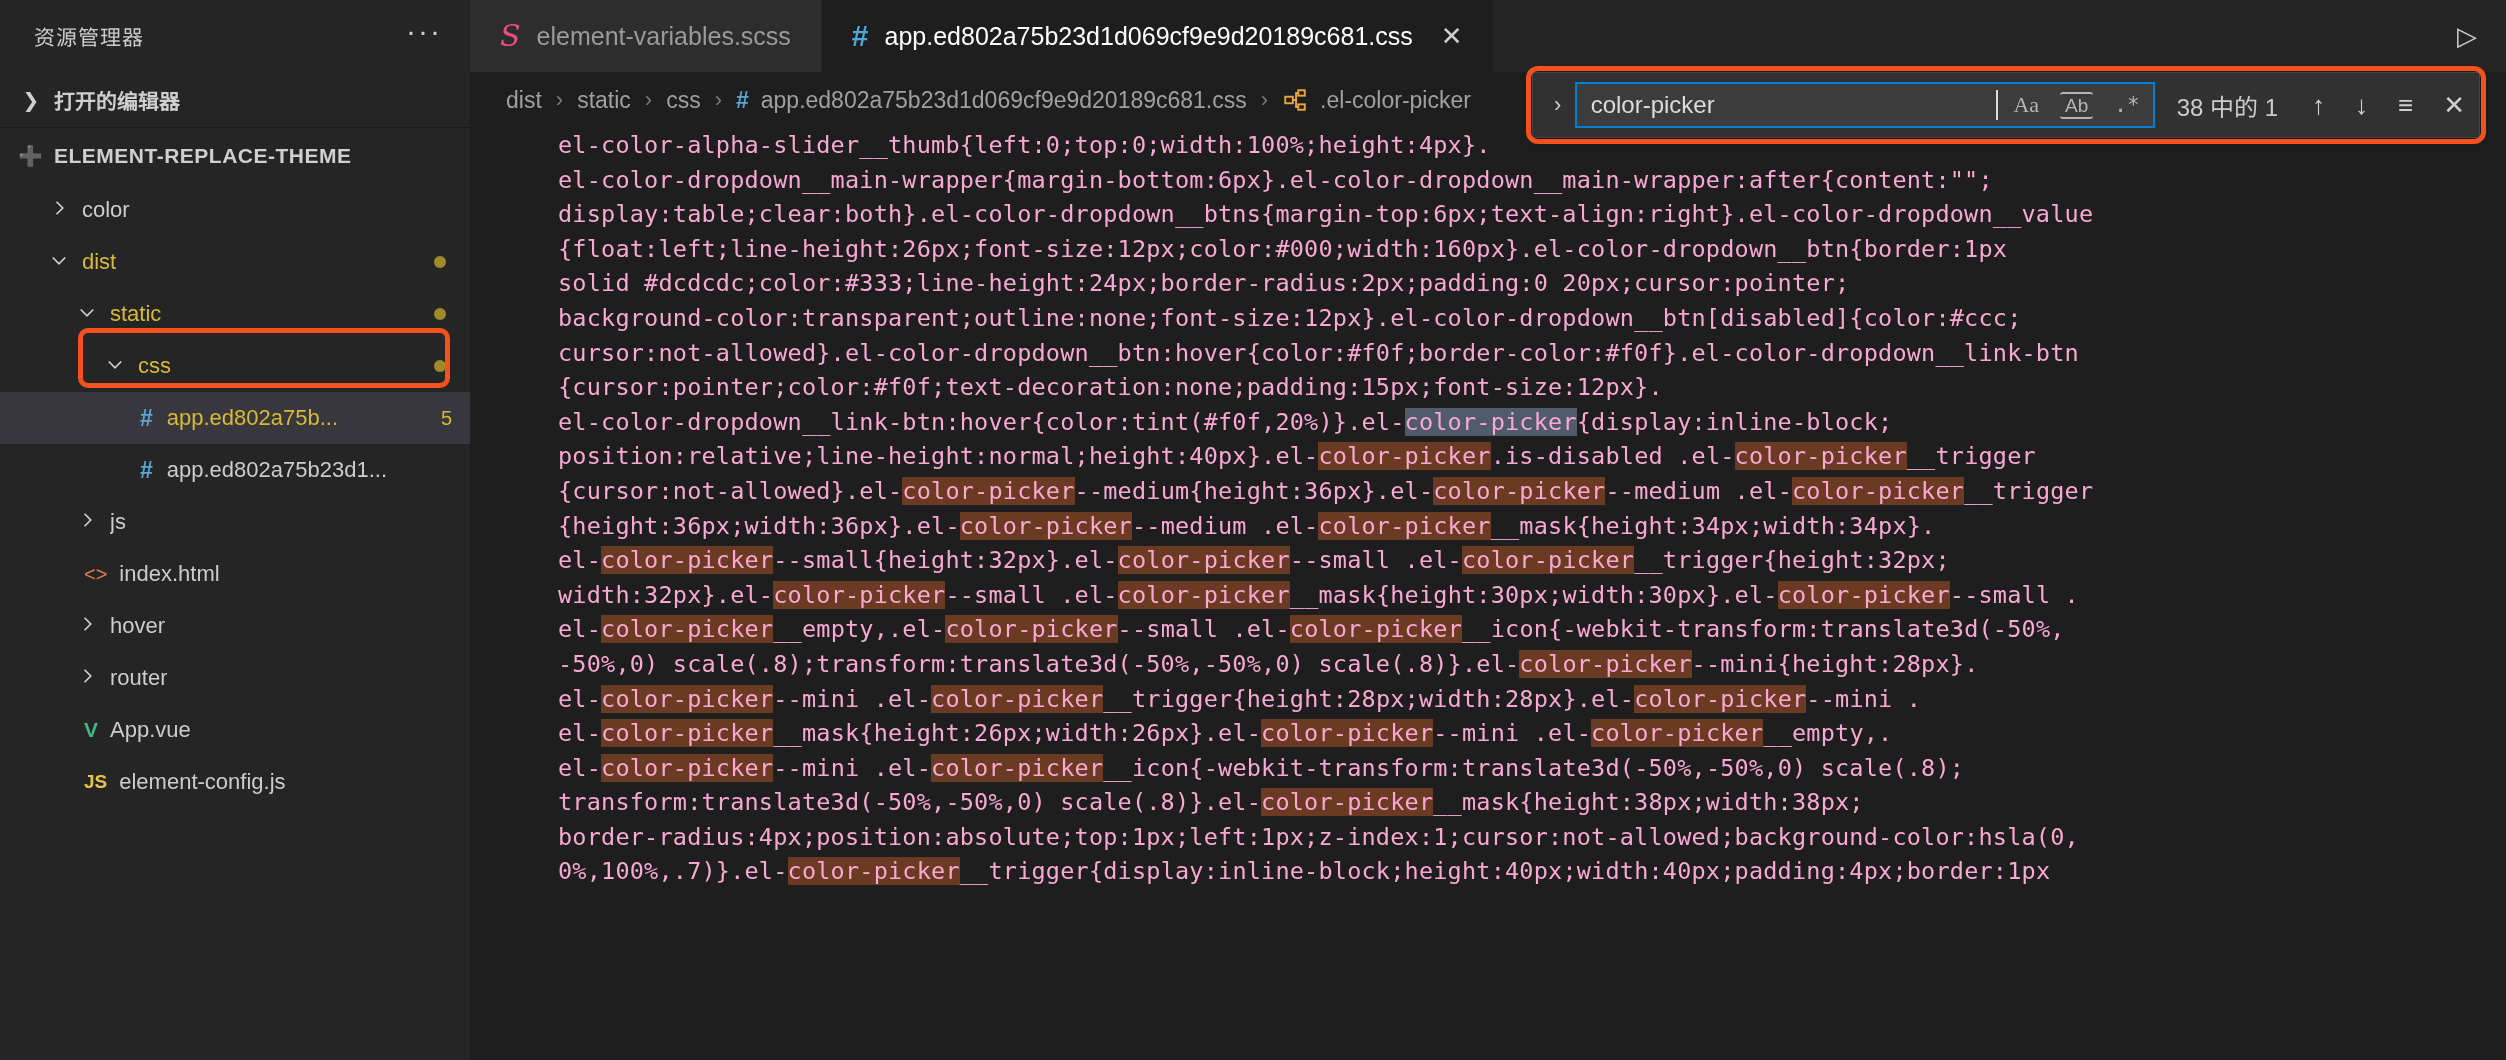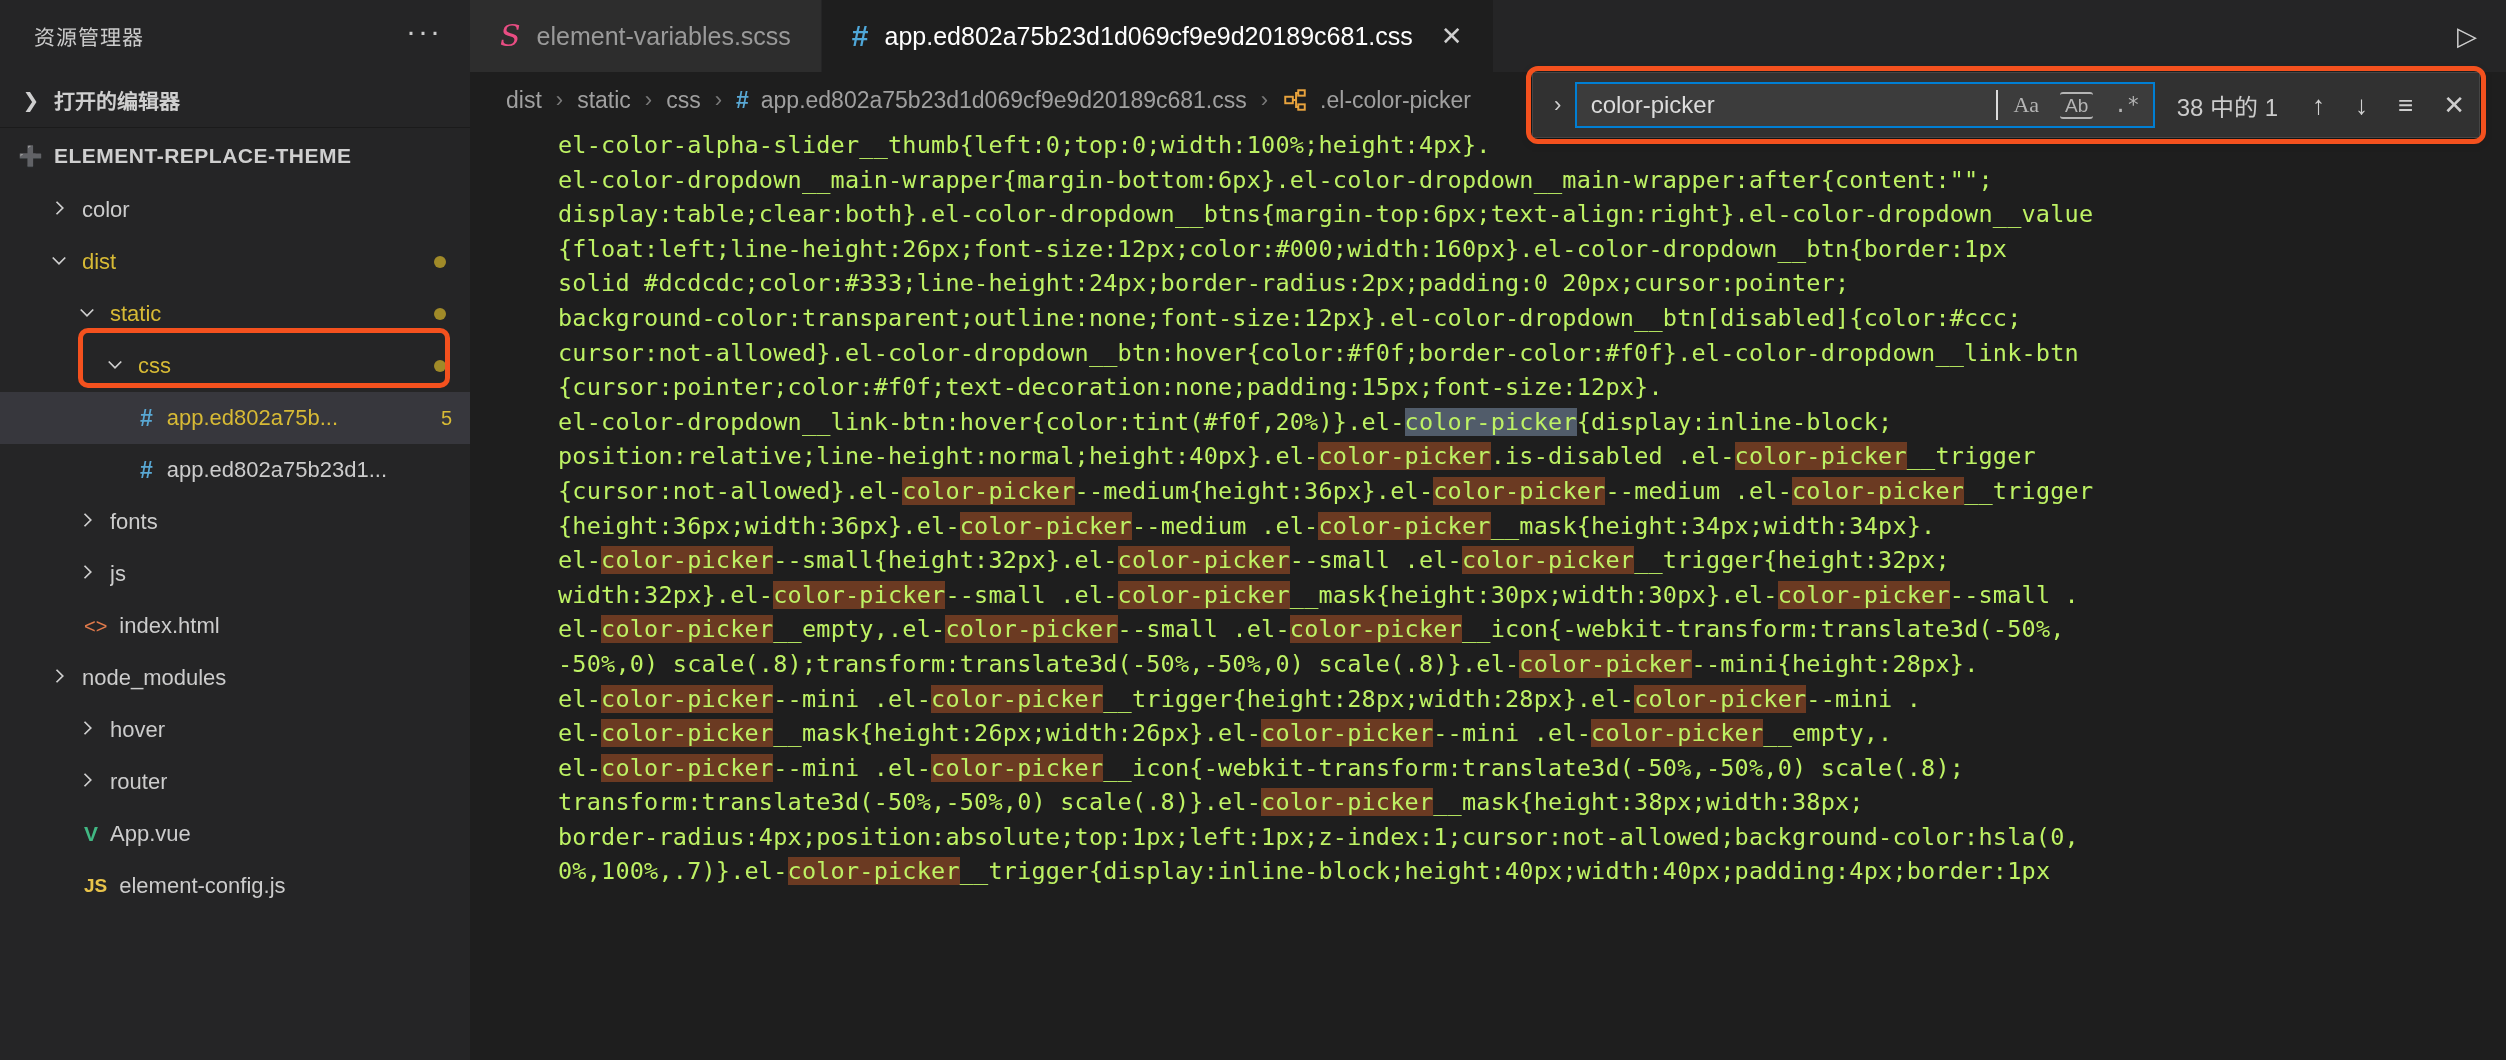--- a/index.html
+++ b/index.html
@@ -129,21 +129,21 @@
 
   .editor-main { flex: 1 1 auto; display: flex; min-height: 0; position: relative; }
   .gutter {
     width: 88px; flex: 0 0 88px; background: #1e1e1e; position: relative;
   }
   .code {
     flex: 1 1 auto; position: relative; overflow: hidden;
     font-family: "DejaVu Sans Mono", "Liberation Mono", monospace;
     font-size: 23.5px;
     line-height: 34.6px;
-    color: #bef264;
+    color: #f9a8d4;
     padding-top: 0px;
     white-space: pre-wrap;
     word-break: break-all;
     letter-spacing: 0.2px;
   }
   .code .ln { height: 34.6px; white-space: pre; overflow: hidden; }
   .hl { background: #6b3a22; }
   .hl-cur { background: #515c6a; }
 
   
@@ -267,41 +267,27 @@
             <span class="ind" style="width: 130px; display: inline-block;"></span>
             <span style="width: 10px; display: inline-block;"></span>
             <span class="hash">#</span>
             <span class="lbl">app.ed802a75b23d1...</span>
           </div>
           <div class="row">
             <span class="ind" style="width: 74px; display: inline-block;"></span>
             <span class="chev" style="margin-right: 10px;"><svg width="20" height="20" viewBox="0 0 16 16">
                 <path d="M6 3 L11 8 L6 13" fill="none" stroke="#cfcfcf" stroke-width="1.4"></path>
               </svg></span>
-            <span class="lbl">fonts</span>
-          </div>
-          <div class="row">
-            <span class="ind" style="width: 74px; display: inline-block;"></span>
-            <span class="chev" style="margin-right: 10px;"><svg width="20" height="20" viewBox="0 0 16 16">
-                <path d="M6 3 L11 8 L6 13" fill="none" stroke="#cfcfcf" stroke-width="1.4"></path>
-              </svg></span>
             <span class="lbl">js</span>
           </div>
           <div class="row">
             <span class="ind" style="width: 74px; display: inline-block;"></span>
             <span style="width: 10px; display: inline-block;"></span>
             <span class="htmlic">&lt;&gt;</span>
             <span class="lbl">index.html</span>
-          </div>
-          <div class="row">
-            <span class="ind" style="width: 46px; display: inline-block;"></span>
-            <span class="chev" style="margin-right: 10px;"><svg width="20" height="20" viewBox="0 0 16 16">
-                <path d="M6 3 L11 8 L6 13" fill="none" stroke="#cfcfcf" stroke-width="1.4"></path>
-              </svg></span>
-            <span class="lbl">node_modules</span>
           </div>
           <div class="row">
             <span class="ind" style="width: 74px; display: inline-block;"></span>
             <span class="chev" style="margin-right: 10px;"><svg width="20" height="20" viewBox="0 0 16 16">
                 <path d="M6 3 L11 8 L6 13" fill="none" stroke="#cfcfcf" stroke-width="1.4"></path>
               </svg></span>
             <span class="lbl">hover</span>
           </div>
           <div class="row">
             <span class="ind" style="width: 74px; display: inline-block;"></span>

